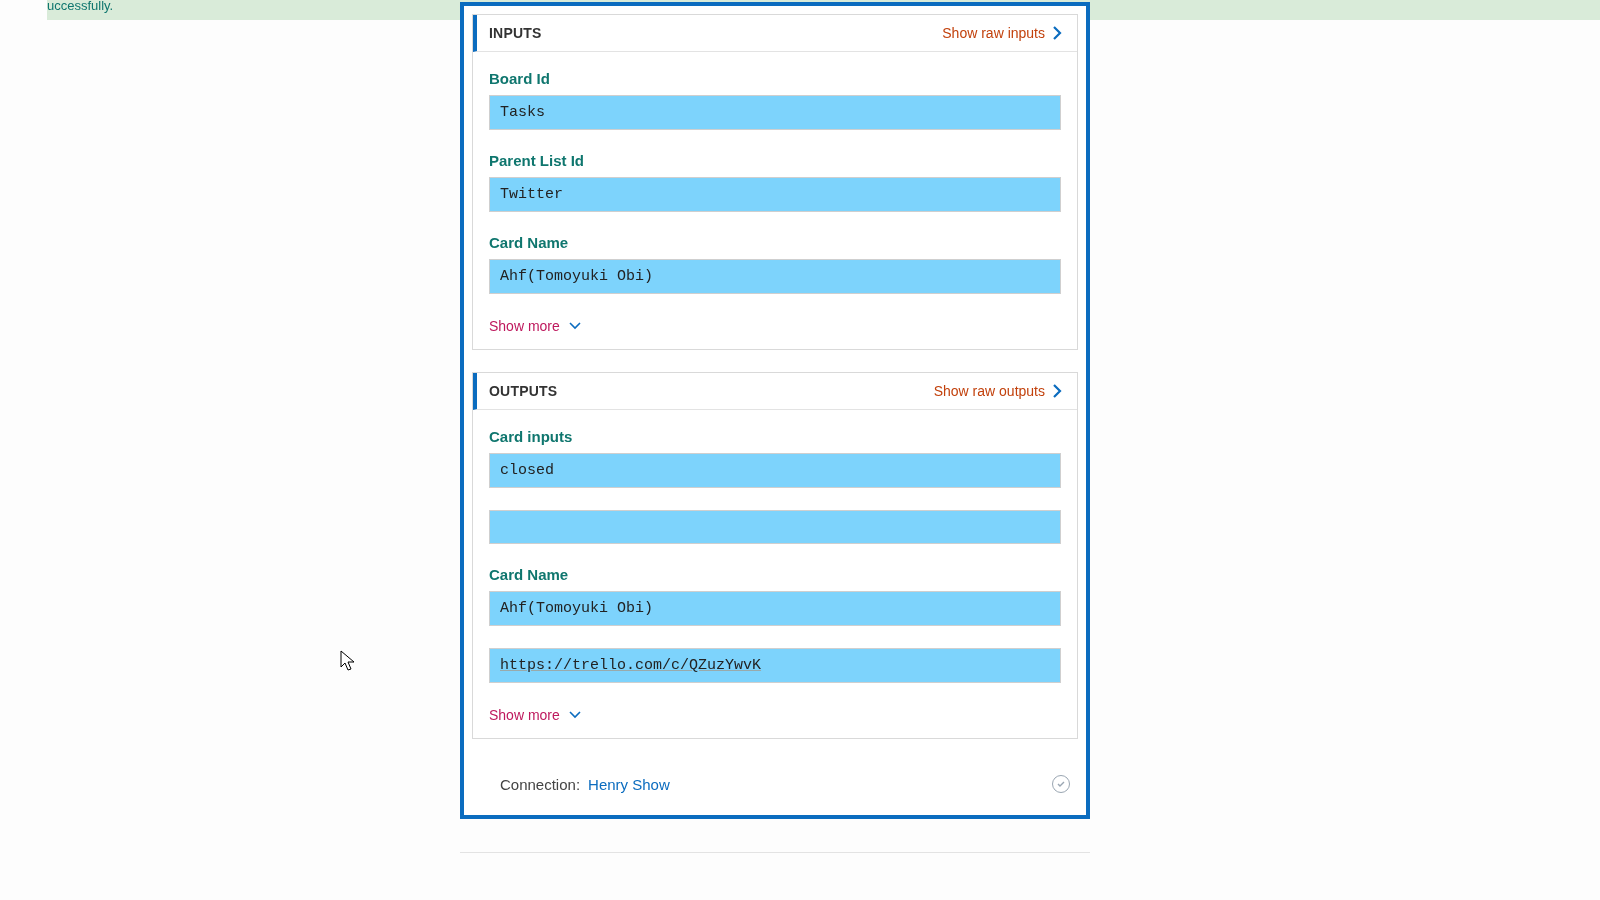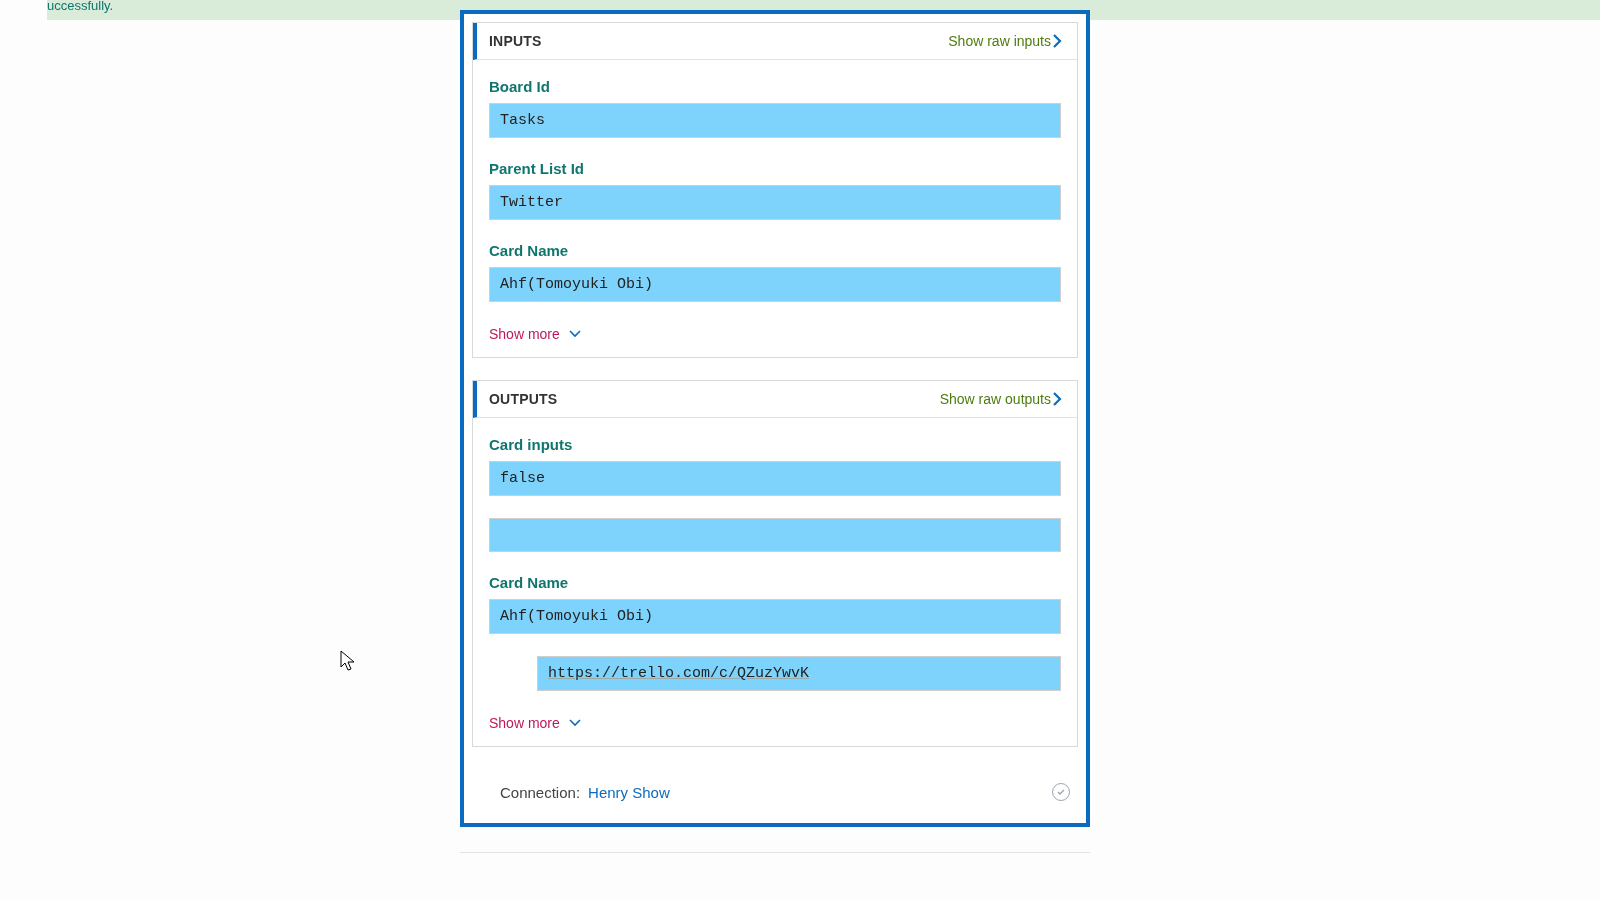--- a/index.html
+++ b/index.html
@@ -14,21 +14,21 @@
     font-size: 13px;
     padding-left: 0;
     line-height: 12px;
     overflow: hidden;
     margin-left: 47px;
   }
 
   .card-outer {
     position: absolute;
     left: 460px;
-    top: 10px;
+    top: 2px;
     width: 630px;
     border: 4px solid #0b6cbf;
     background: #ffffff;
   }
 
   .inner-pad {
     padding: 8px 8px 0 8px;
   }
 
   .section {
@@ -47,22 +47,22 @@
   }
   .section-title {
     font-size: 14px;
     font-weight: 600;
     color: #333;
     letter-spacing: .2px;
   }
   .raw-link {
     display: flex;
     align-items: center;
-    gap: 0;
-    color: #4d7c0f;
+    gap: 6px;
+    color: #c2410c;
     font-size: 14px;
     cursor: pointer;
   }
   .raw-link .chev {
     font-size: 16px;
     line-height: 1;
     font-weight: 600;
     color: #0b6cbf;
   }
   .raw-link .chev svg { display:block; }
@@ -85,21 +85,21 @@
 
   .field-box {
     border: 1px solid #cfcfcf;
     padding: 8px 10px;
     font-family: "Consolas", "Courier New", monospace;
     font-size: 15px;
     color: #222;
     min-height: 34px;
     background: #7dd3fc;
   }
-  .field-box.url { text-decoration: underline; text-decoration-color: #9aa; margin-left: 48px; }
+  .field-box.url { text-decoration: underline; text-decoration-color: #9aa; }
 
   .show-more {
     display: inline-flex;
     align-items: center;
     gap: 8px;
     color: #be185d;
     font-size: 14px;
     cursor: pointer;
     margin-top: 2px;
   }
@@ -196,21 +196,21 @@
             <svg width="12" height="16" viewBox="0 0 12 16">
                 <path d="M3 2 L9 8 L3 14" fill="none" stroke="#0b6cbf" stroke-width="2.2"></path>
               </svg>
           </span>
         </div>
       </div>
       <div class="section-body">
 
         <div class="field">
           <div class="field-label">Card inputs</div>
-          <div class="field-box">false</div>
+          <div class="field-box">closed</div>
         </div>
 
         <div class="field">
           <div class="field-box"></div>
         </div>
 
         <div class="field">
           <div class="field-label">Card Name</div>
           <div class="field-box">Ahf(Tomoyuki Obi)</div>
         </div>

